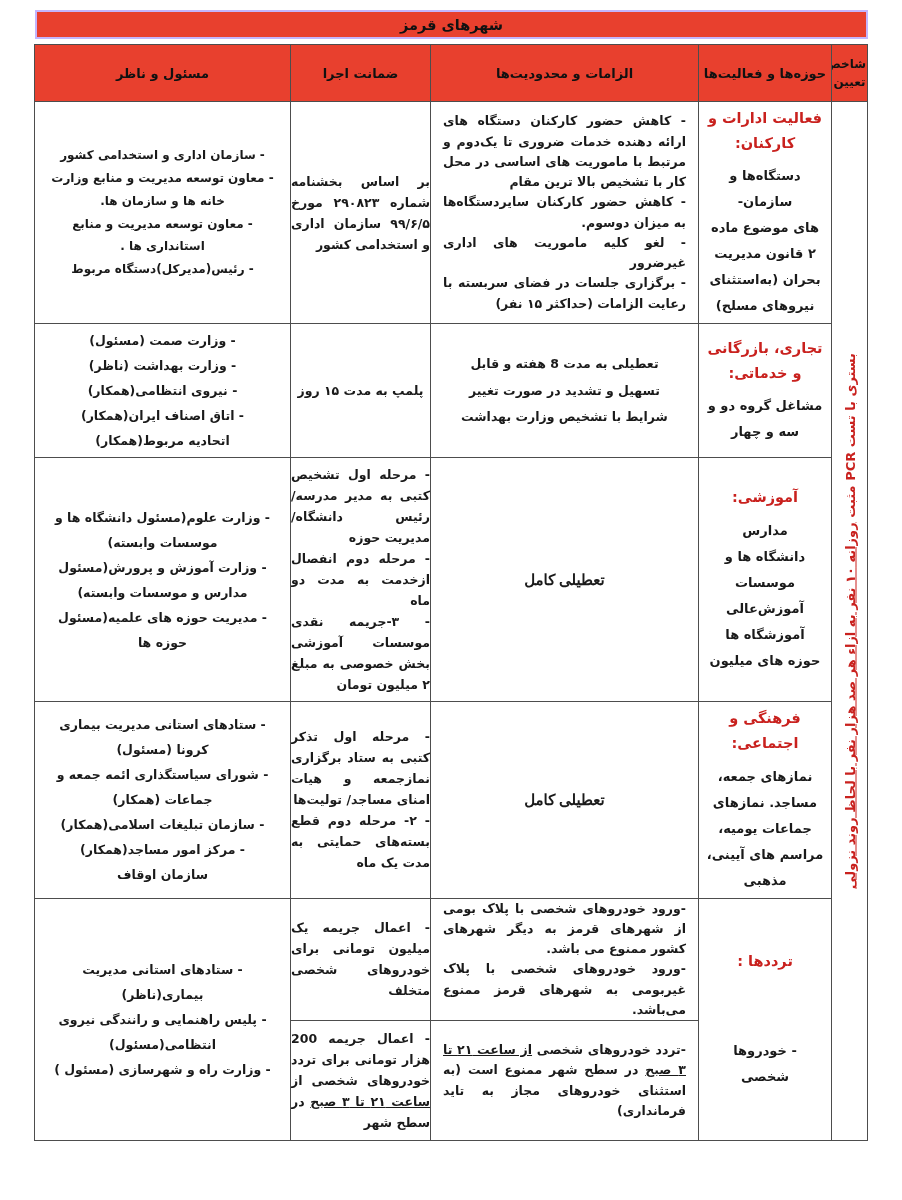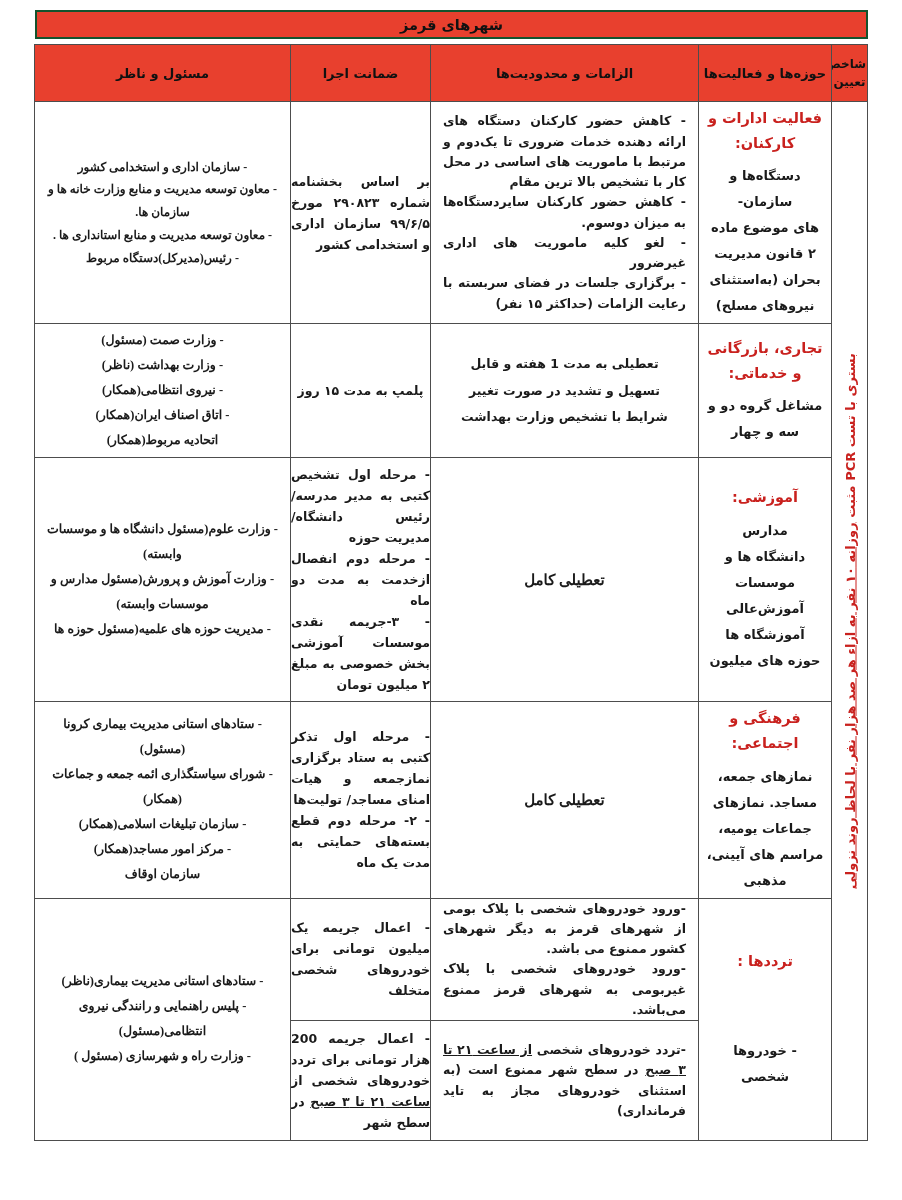--- a/index.html
+++ b/index.html
@@ -3,21 +3,21 @@
 <meta charset="utf-8">
 <style>
   html,body{margin:0;padding:0;background:#ffffff;}
   body{
     width:902px;height:1200px;position:relative;
     font-family:"DejaVu Sans","Liberation Sans",sans-serif;
     font-weight:bold;color:#1a1a1a;
   }
   .page{position:absolute;top:10px;left:35px;width:833px;direction:rtl;}
   .title-bar{
-    background:#e8402e;border:2px solid #14532d;height:25px;
+    background:#e8402e;border:2px solid #c4b5fd;height:25px;
     display:flex;align-items:center;justify-content:center;
     font-size:14.5px;color:#111;margin-bottom:5px;
   }
   table{border-collapse:collapse;table-layout:fixed;width:833px;direction:rtl;}
   col.c-ind{width:36px;}
   col.c-dom{width:133px;}
   col.c-req{width:268px;}
   col.c-enf{width:140px;}
   col.c-resp{width:256px;}
   th,td{border:1px solid #4d4d4d;vertical-align:middle;overflow:hidden;}
@@ -43,21 +43,21 @@
   .req-cell{padding:0 12px;margin-top:41px;}
   .req-cell p{margin:0;text-align:justify;line-height:1.62;font-size:12.5px;}
   .req-center{text-align:center !important;line-height:2.1 !important;padding:0 14px;}
   .closure-cell{text-align:center;font-size:15px;padding:4px;font-family:Liberation Serif, serif;}
 
   .enf-cell{padding:6px 0;}
   .enf-cell p{margin:0;text-align:justify;line-height:1.68;font-size:12.5px;}
   .enf-center{text-align:center !important;}
 
   .resp-cell{padding:4px 10px;text-align:center;}
-  .resp-cell div{line-height:2.0;font-size:12.5px;font-family:Liberation Serif, serif;}
+  .resp-cell div{line-height:2.0;font-size:12.5px;}
   .resp-cell.small div{font-size:12px;line-height:1.9;}
 </style>
 </head>
 <body>
 
 <div class="page">
 
   <div class="title-bar">
     <span>شهرهای قرمز</span>
   </div>
@@ -112,21 +112,21 @@
       </td>
     </tr>
 
     <tr class="r2">
       <td class="domain-cell">
         <div class="domain-title">تجاری، بازرگانی و خدماتی:</div>
         <div class="domain-line">مشاغل گروه دو و</div>
         <div class="domain-line">سه و چهار</div>
       </td>
       <td class="req-cell">
-        <p class="req-center">تعطیلی به مدت 1 هفته و قابل تسهیل و تشدید در صورت تغییر شرایط با تشخیص وزارت بهداشت</p>
+        <p class="req-center">تعطیلی به مدت 8 هفته و قابل تسهیل و تشدید در صورت تغییر شرایط با تشخیص وزارت بهداشت</p>
       </td>
       <td class="enf-cell">
         <p class="enf-center">پلمپ به مدت ۱۵ روز</p>
       </td>
       <td class="resp-cell">
         <div>- وزارت صمت (مسئول)</div>
         <div>- وزارت بهداشت (ناظر)</div>
         <div>- نیروی انتظامی(همکار)</div>
         <div>- اتاق اصناف ایران(همکار)</div>
         <div>اتحادیه مربوط(همکار)</div>

